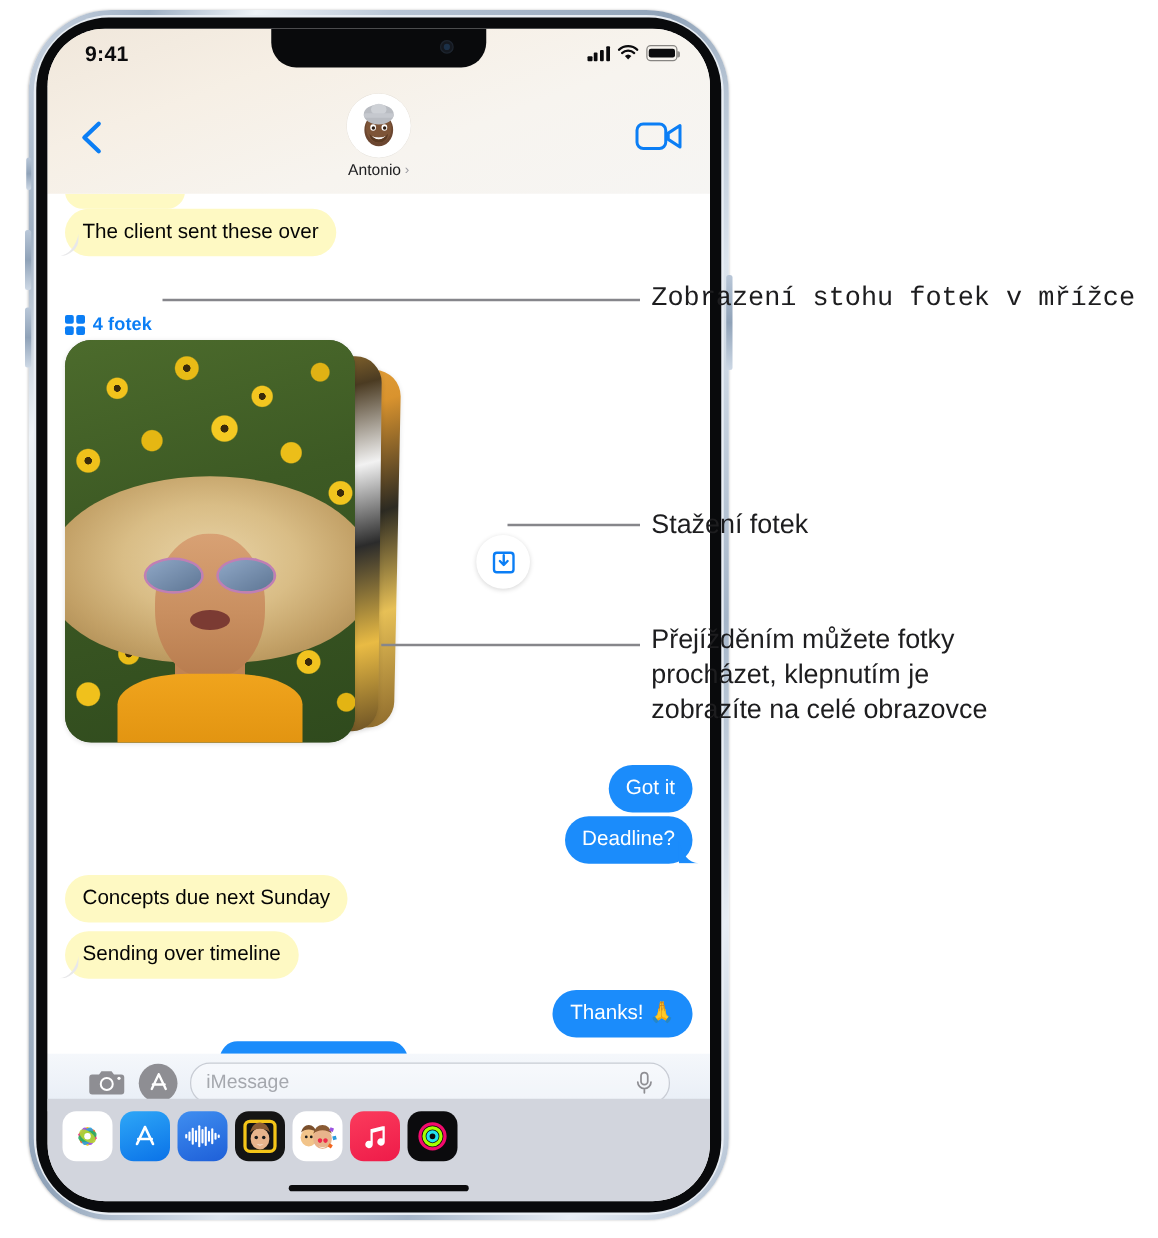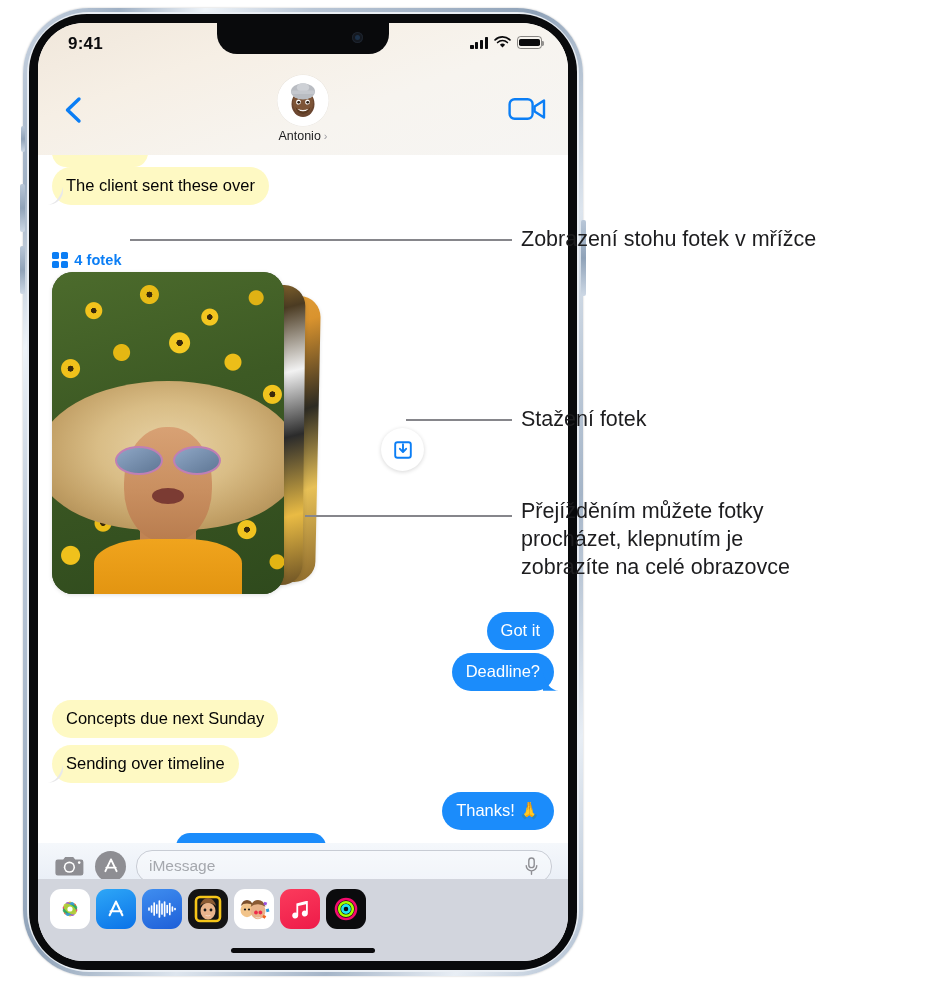--- a/index.html
+++ b/index.html
@@ -382,21 +382,21 @@
   }
 
   
   .inputbar {
     position: absolute;
     left: 0; right: 0; bottom: 72px;
     height: 46px;
     background: linear-gradient(180deg, rgba(244,247,251,.92), rgba(230,236,245,.96));
     display: flex;
     align-items: center;
-    padding: 0 16px;
+    padding: 0 32px;
     gap: 10px;
     z-index: 20;
   }
   .icon-round {
     width: 31px; height: 31px;
     border-radius: 50%;
     background: #8e8e93;
     display:flex; align-items:center; justify-content:center;
     flex: none;
     cursor: pointer;
@@ -708,21 +708,21 @@
 
     <div class="home-ind"></div>
     <div class="notch">
       <div class="notch-cam"></div>
     </div>
 
   </div>
 </div>
 
 <div class="leader" style="left:130px; top:239px; width:382px;"></div>
-<div class="callout" style="left:521px; top:226px;">Zobrazení stohu fotek v mřížce</div>
+<div class="callout" style="left:521px; top:226px;font-family:Liberation Mono, monospace;">Zobrazení stohu fotek v mřížce</div>
 
 <div class="leader" style="left:406px; top:419px; width:106px;"></div>
 <div class="callout" style="left:521px; top:406px;text-align:right;">Stažení fotek</div>
 
 <div class="leader" style="left:305px; top:515px; width:207px;"></div>
 <div class="callout" style="left:521px; top:498px;">Přejížděním můžete fotky
 procházet, klepnutím je
 zobrazíte na celé obrazovce</div>
 
 </body></html>

